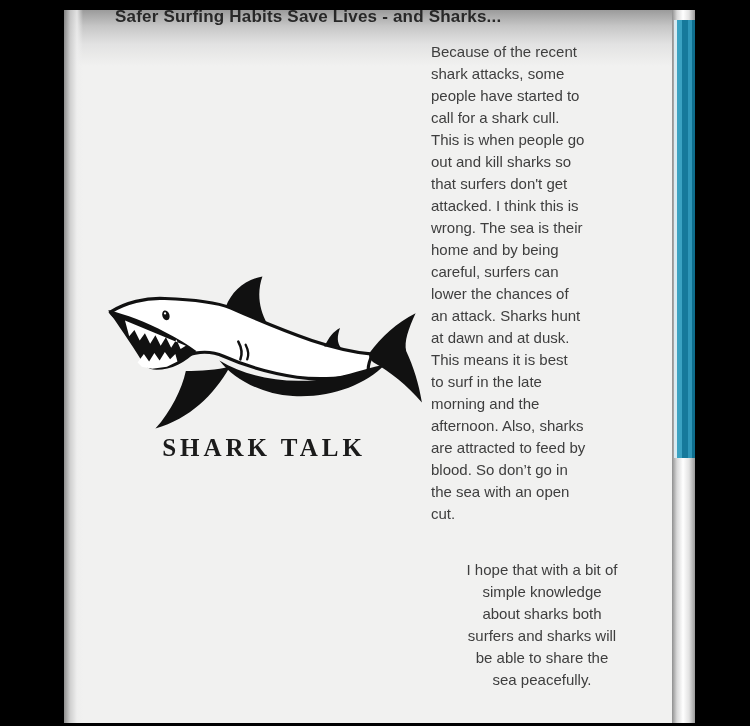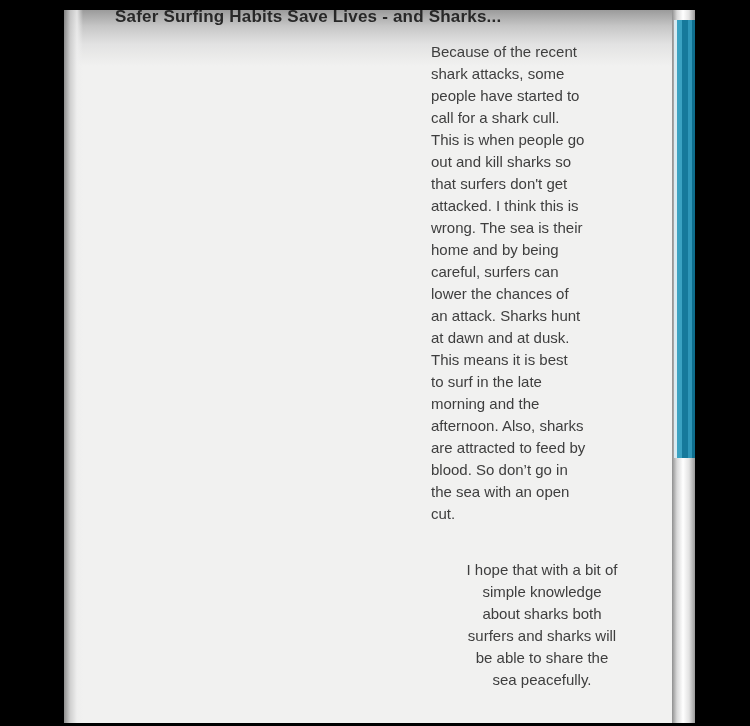--- a/index.html
+++ b/index.html
@@ -88,20 +88,64 @@
 
 <div class="stage">
   <div class="page">
 
     <div class="titlebar">
       <div class="title">Safer Surfing Habits Save Lives - and Sharks...</div>
     </div>
 
     <div class="left-edge"></div>
 
+    <div class="logo">
+      <svg viewBox="0 0 305 155" aria-hidden="true">
+
+        <path d="M6,40 C20,31 40,26 58,27 C86,28 108,31 121,36
+                 C148,48 175,59 198,67 C222,75 242,79 256,80
+                 C253,86 251,92 252,98
+                 C232,103 206,105 184,102 C158,98 134,91 114,82
+                 C96,74 78,80 60,88 C50,92 40,80 30,64
+                 C20,52 10,46 6,40 Z" fill="#ffffff" stroke="#111111" stroke-width="3" stroke-linejoin="round"></path>
+
+        <path d="M110,86 C140,104 180,110 220,102 C240,98 256,92 268,90
+                 C248,110 216,122 180,120 C150,118 124,104 110,86 Z" fill="#111111"></path>
+
+        <path d="M120,92 C104,120 82,141 49,151 C64,134 74,114 78,96
+                 C92,96 108,95 120,92 Z" fill="#111111"></path>
+
+        <path d="M116,35 C122,20 134,9 151,6 C146,20 147,36 156,52
+                 C142,44 128,38 116,35 Z" fill="#111111"></path>
+
+        <path d="M210,73 C214,64 219,58 225,55 C222,63 222,69 226,74
+                 C220,72 214,72 210,73 Z" fill="#111111"></path>
+
+        <path d="M253,79 C264,64 279,50 297,41 C290,56 286,68 288,77
+                 C295,92 300,108 303,126 C289,110 272,96 257,88
+                 C253,85 252,82 253,79 Z" fill="#111111"></path>
+
+        <path d="M4,38 C20,42 42,50 58,59 C70,65 80,71 88,77
+                 C78,88 64,95 50,95 C42,95 38,91 35,85
+                 C26,70 13,52 4,38 Z" fill="#111111"></path>
+
+        <path d="M20,48 L78,72 L73,75 L69,66 L64,74 L59,64 L54,72 L49,62
+                 L44,70 L39,60 L34,67 L29,57 L24,63 Z" fill="#ffffff"></path>
+
+        <path d="M32,88 L38,80 L43,87 L48,79 L53,86 L58,78 L63,85 L68,80
+                 L70,87 L60,92 L46,94 L36,92 Z" fill="#ffffff"></path>
+
+        <ellipse cx="59" cy="43" rx="3.4" ry="4.8" transform="rotate(-18 59 43)" fill="#111111"></ellipse>
+        <circle cx="58.2" cy="41.2" r="1.1" fill="#ffffff"></circle>
+
+        <path d="M128,68 q5,9 2,17" fill="none" stroke="#111111" stroke-width="2.4" stroke-linecap="round"></path>
+        <path d="M135,71 q4,8 1.5,14" fill="none" stroke="#111111" stroke-width="2.2" stroke-linecap="round"></path>
+      </svg>
+      <div class="logo-caption">SHARK TALK</div>
+    </div>
 
     <div class="textcol">
       <p>Because of the recent
 shark attacks, some
 people have started to
 call for a shark cull.
 This is when people go
 out and kill sharks so
 that surfers don't get
 attacked. I think this is

